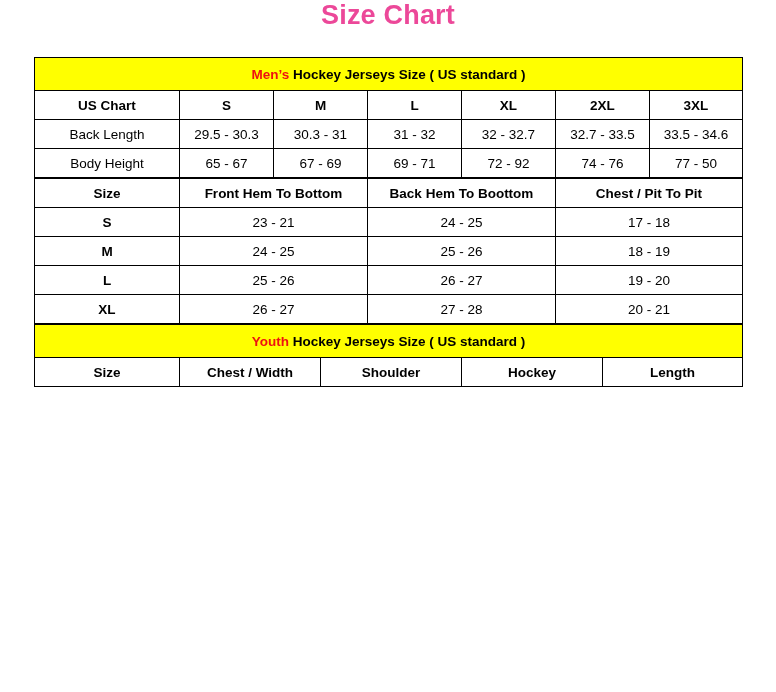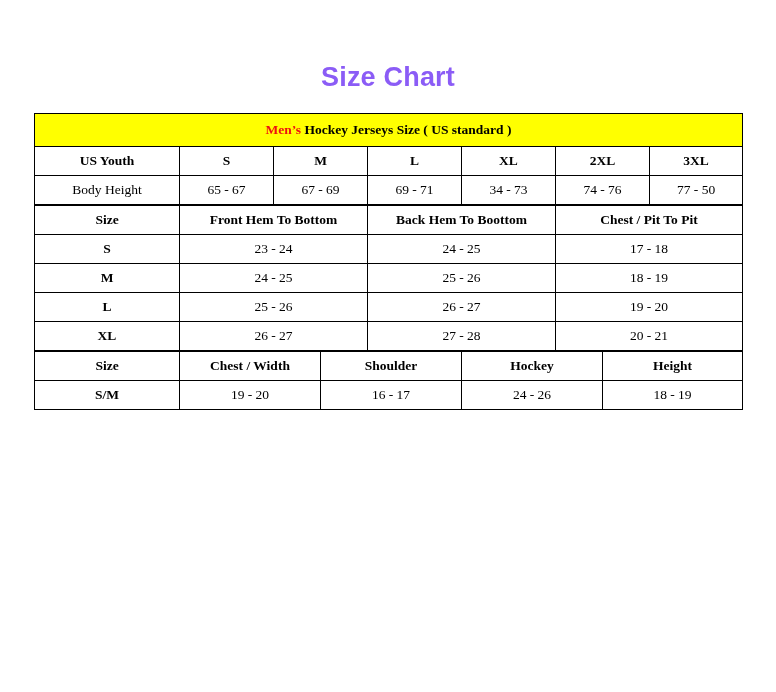--- a/index.html
+++ b/index.html
@@ -10,31 +10,29 @@
   body {
     width: 776px;
     height: 692px;
     font-family: "Liberation Sans", sans-serif;
     color: #000000;
     position: relative;
     overflow: hidden;
   }
   .page-title {
     text-align: center;
-    color: #8b5cf6;
+    color: #ec4899;
     font-size: 27px;
     font-weight: bold;
     margin: 0;
-    padding-top: 62px;
     letter-spacing: 0.2px;
   }
   .tables-wrap {
-    margin: 20px auto 0 auto;
+    margin: 26px auto 0 auto;
     width: 708px;
-    font-family: Liberation Serif, serif;
   }
   table.size-table {
     border-collapse: collapse;
     width: 100%;
     table-layout: fixed;
   }
   table.size-table td {
     border: 1px solid #000000;
     text-align: center;
     vertical-align: middle;
@@ -76,34 +74,43 @@
         <col style="width:94px">
       <col style="width:94px">
         <col style="width:94px">
         <col style="width:93px">
     </colgroup>
     <tbody>
       <tr>
         <td class="banner" colspan="7"><span class="accent">Men’s</span><span> Hockey Jerseys Size ( US standard )</span></td>
       </tr>
       <tr>
-        <td class="hdr">US Youth</td>
+        <td class="hdr">US Chart</td>
         <td class="hdr">S</td>
         <td class="hdr">M</td>
         <td class="hdr">L</td>
         <td class="hdr">XL</td>
         <td class="hdr">2XL</td>
         <td class="hdr">3XL</td>
       </tr>
       <tr>
+        <td class="rowlabel">Back Length</td>
+        <td>29.5 - 30.3</td>
+        <td>30.3 - 31</td>
+        <td>31 - 32</td>
+        <td>32 - 32.7</td>
+        <td>32.7 - 33.5</td>
+        <td>33.5 - 34.6</td>
+      </tr>
+      <tr>
         <td class="rowlabel">Body Height</td>
         <td>65 - 67</td>
         <td>67 - 69</td>
         <td>69 - 71</td>
-        <td>34 - 73</td>
+        <td>72 - 92</td>
         <td>74 - 76</td>
         <td>77 - 50</td>
       </tr>
     </tbody>
   </table>
 
   <table class="size-table">
     <colgroup>
       <col style="width:145px">
         <col style="width:188px">
@@ -112,21 +119,21 @@
     </colgroup>
     <tbody>
       <tr>
         <td class="hdr">Size</td>
         <td class="hdr">Front Hem To Bottom</td>
         <td class="hdr">Back Hem To Boottom</td>
         <td class="hdr">Chest / Pit To Pit</td>
       </tr>
       <tr>
         <td class="rowlabel-b">S</td>
-        <td>23 - 24</td>
+        <td>23 - 21</td>
         <td>24 - 25</td>
         <td>17 - 18</td>
       </tr>
       <tr>
         <td class="rowlabel-b">M</td>
         <td>24 - 25</td>
         <td>25 - 26</td>
         <td>18 - 19</td>
       </tr>
       <tr>
@@ -147,29 +154,25 @@
   <table class="size-table">
     <colgroup>
       <col style="width:145px">
         <col style="width:141px">
         <col style="width:141px">
         <col style="width:141px">
         <col style="width:140px">
     </colgroup>
     <tbody>
       <tr>
+        <td class="banner" colspan="5"><span class="accent">Youth</span><span> Hockey Jerseys Size ( US standard )</span></td>
+      </tr>
+      <tr>
         <td class="hdr">Size</td>
         <td class="hdr">Chest / Width</td>
         <td class="hdr">Shoulder</td>
         <td class="hdr">Hockey</td>
-        <td class="hdr">Height</td>
-      </tr>
-      <tr>
-        <td class="rowlabel-b">S/M</td>
-        <td>19 - 20</td>
-        <td>16 - 17</td>
-        <td>24 - 26</td>
-        <td>18 - 19</td>
+        <td class="hdr">Length</td>
       </tr>
     </tbody>
   </table>
 
 </div>
 
 </body></html>

